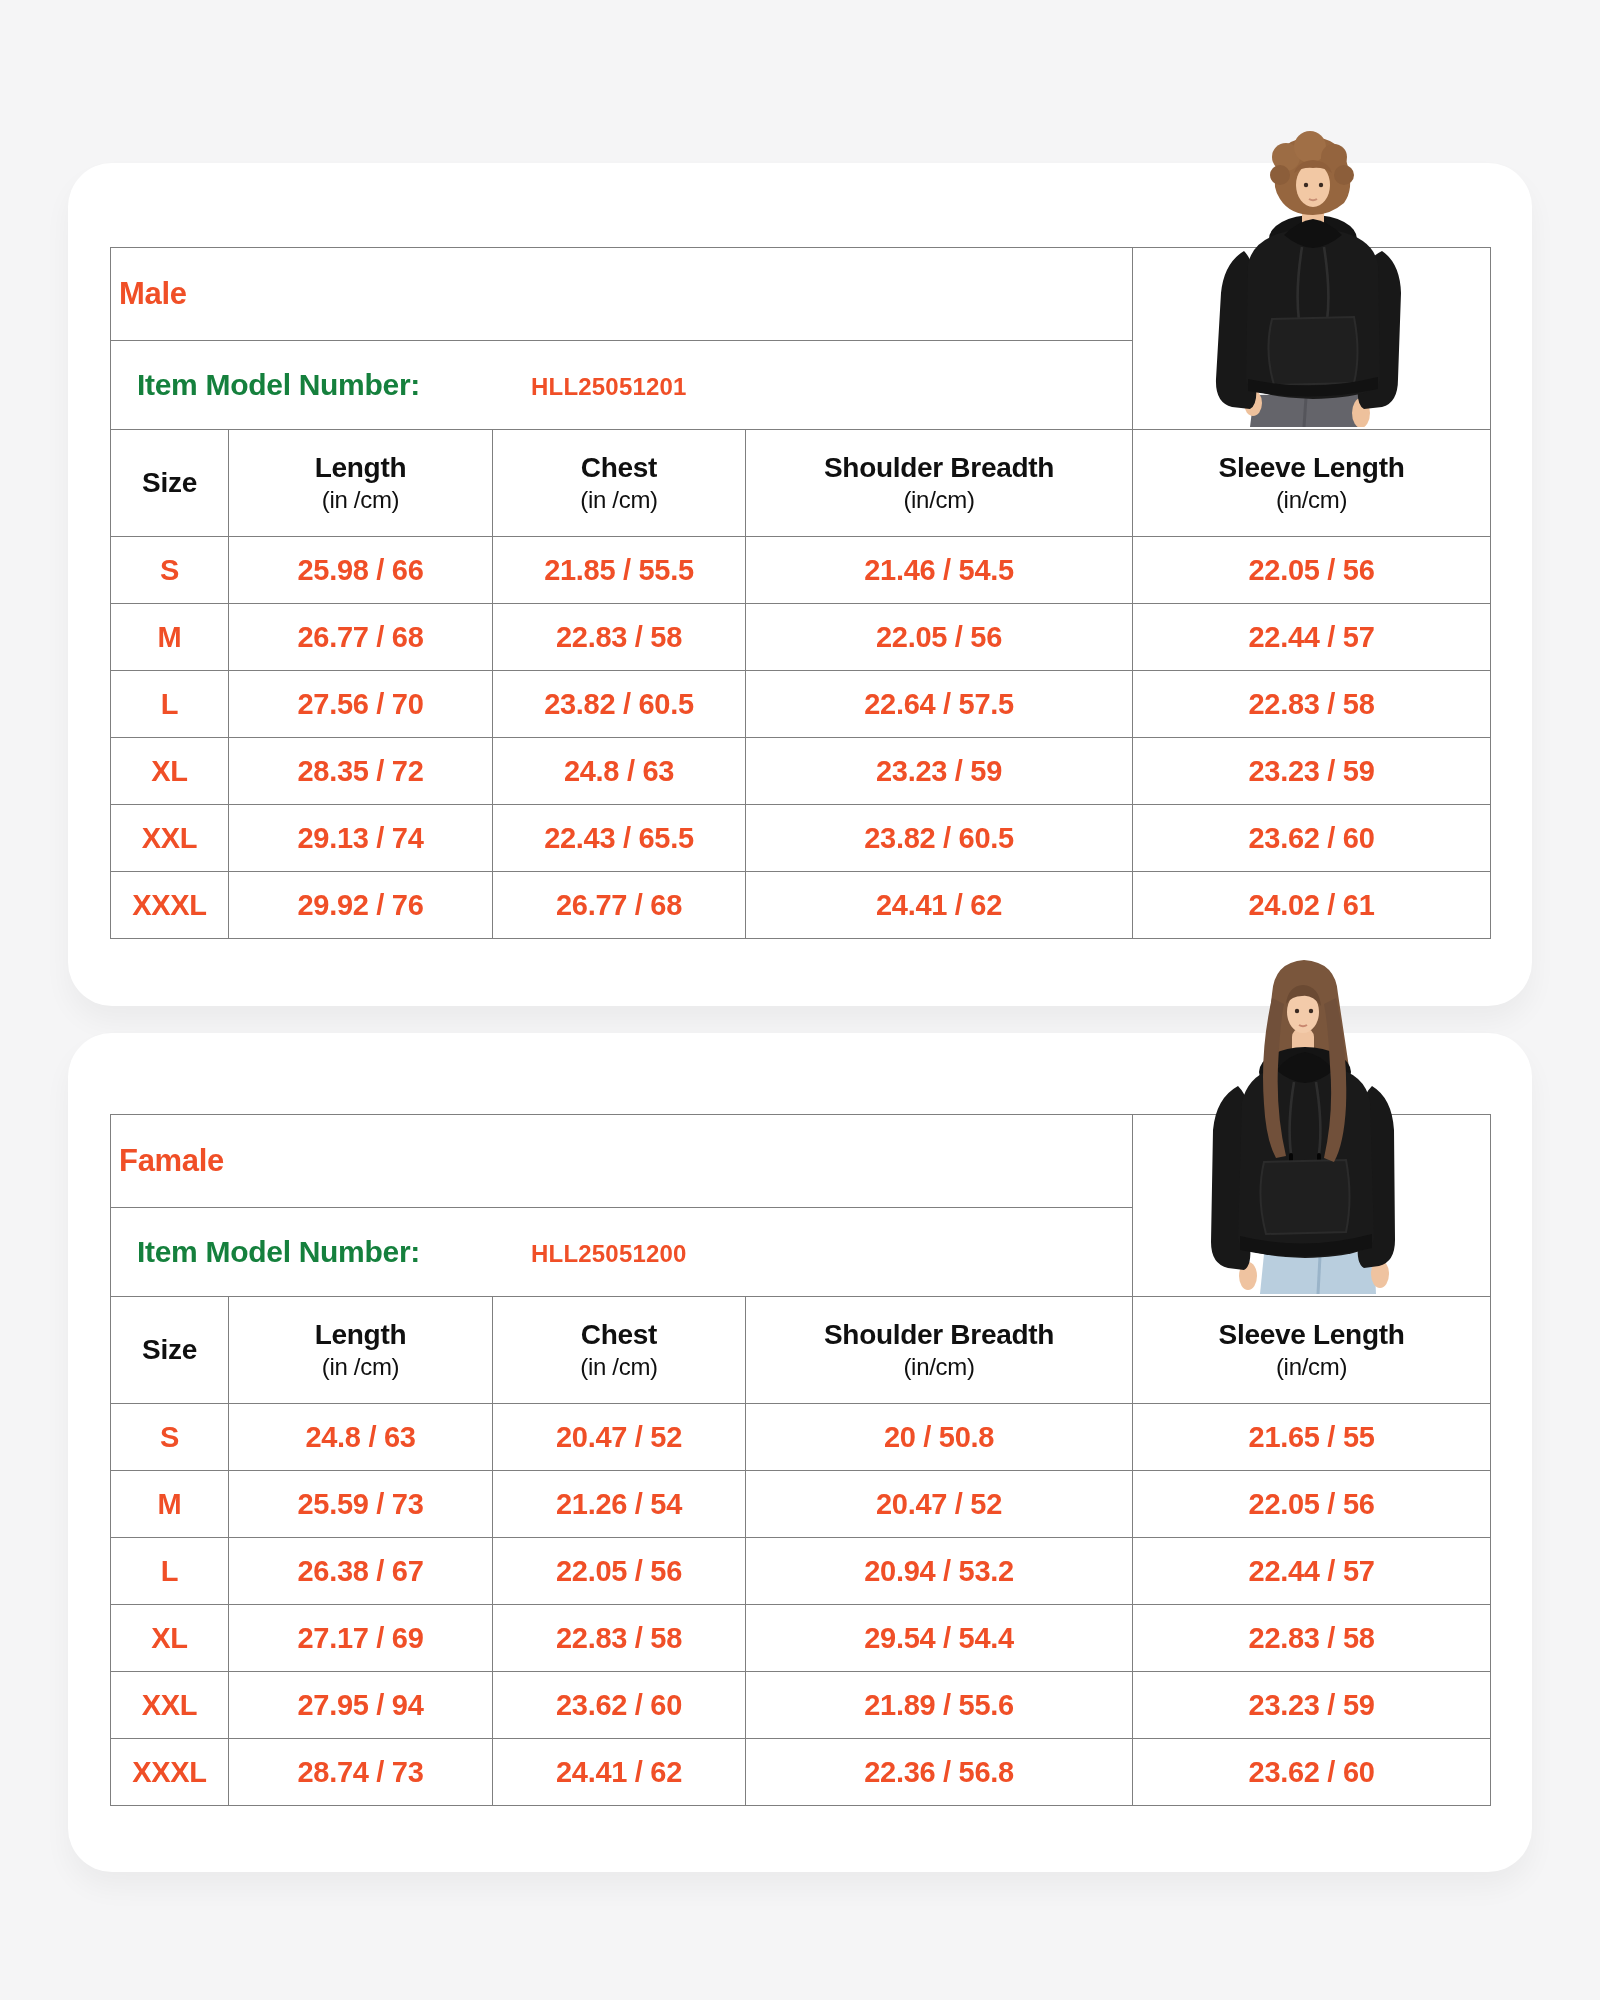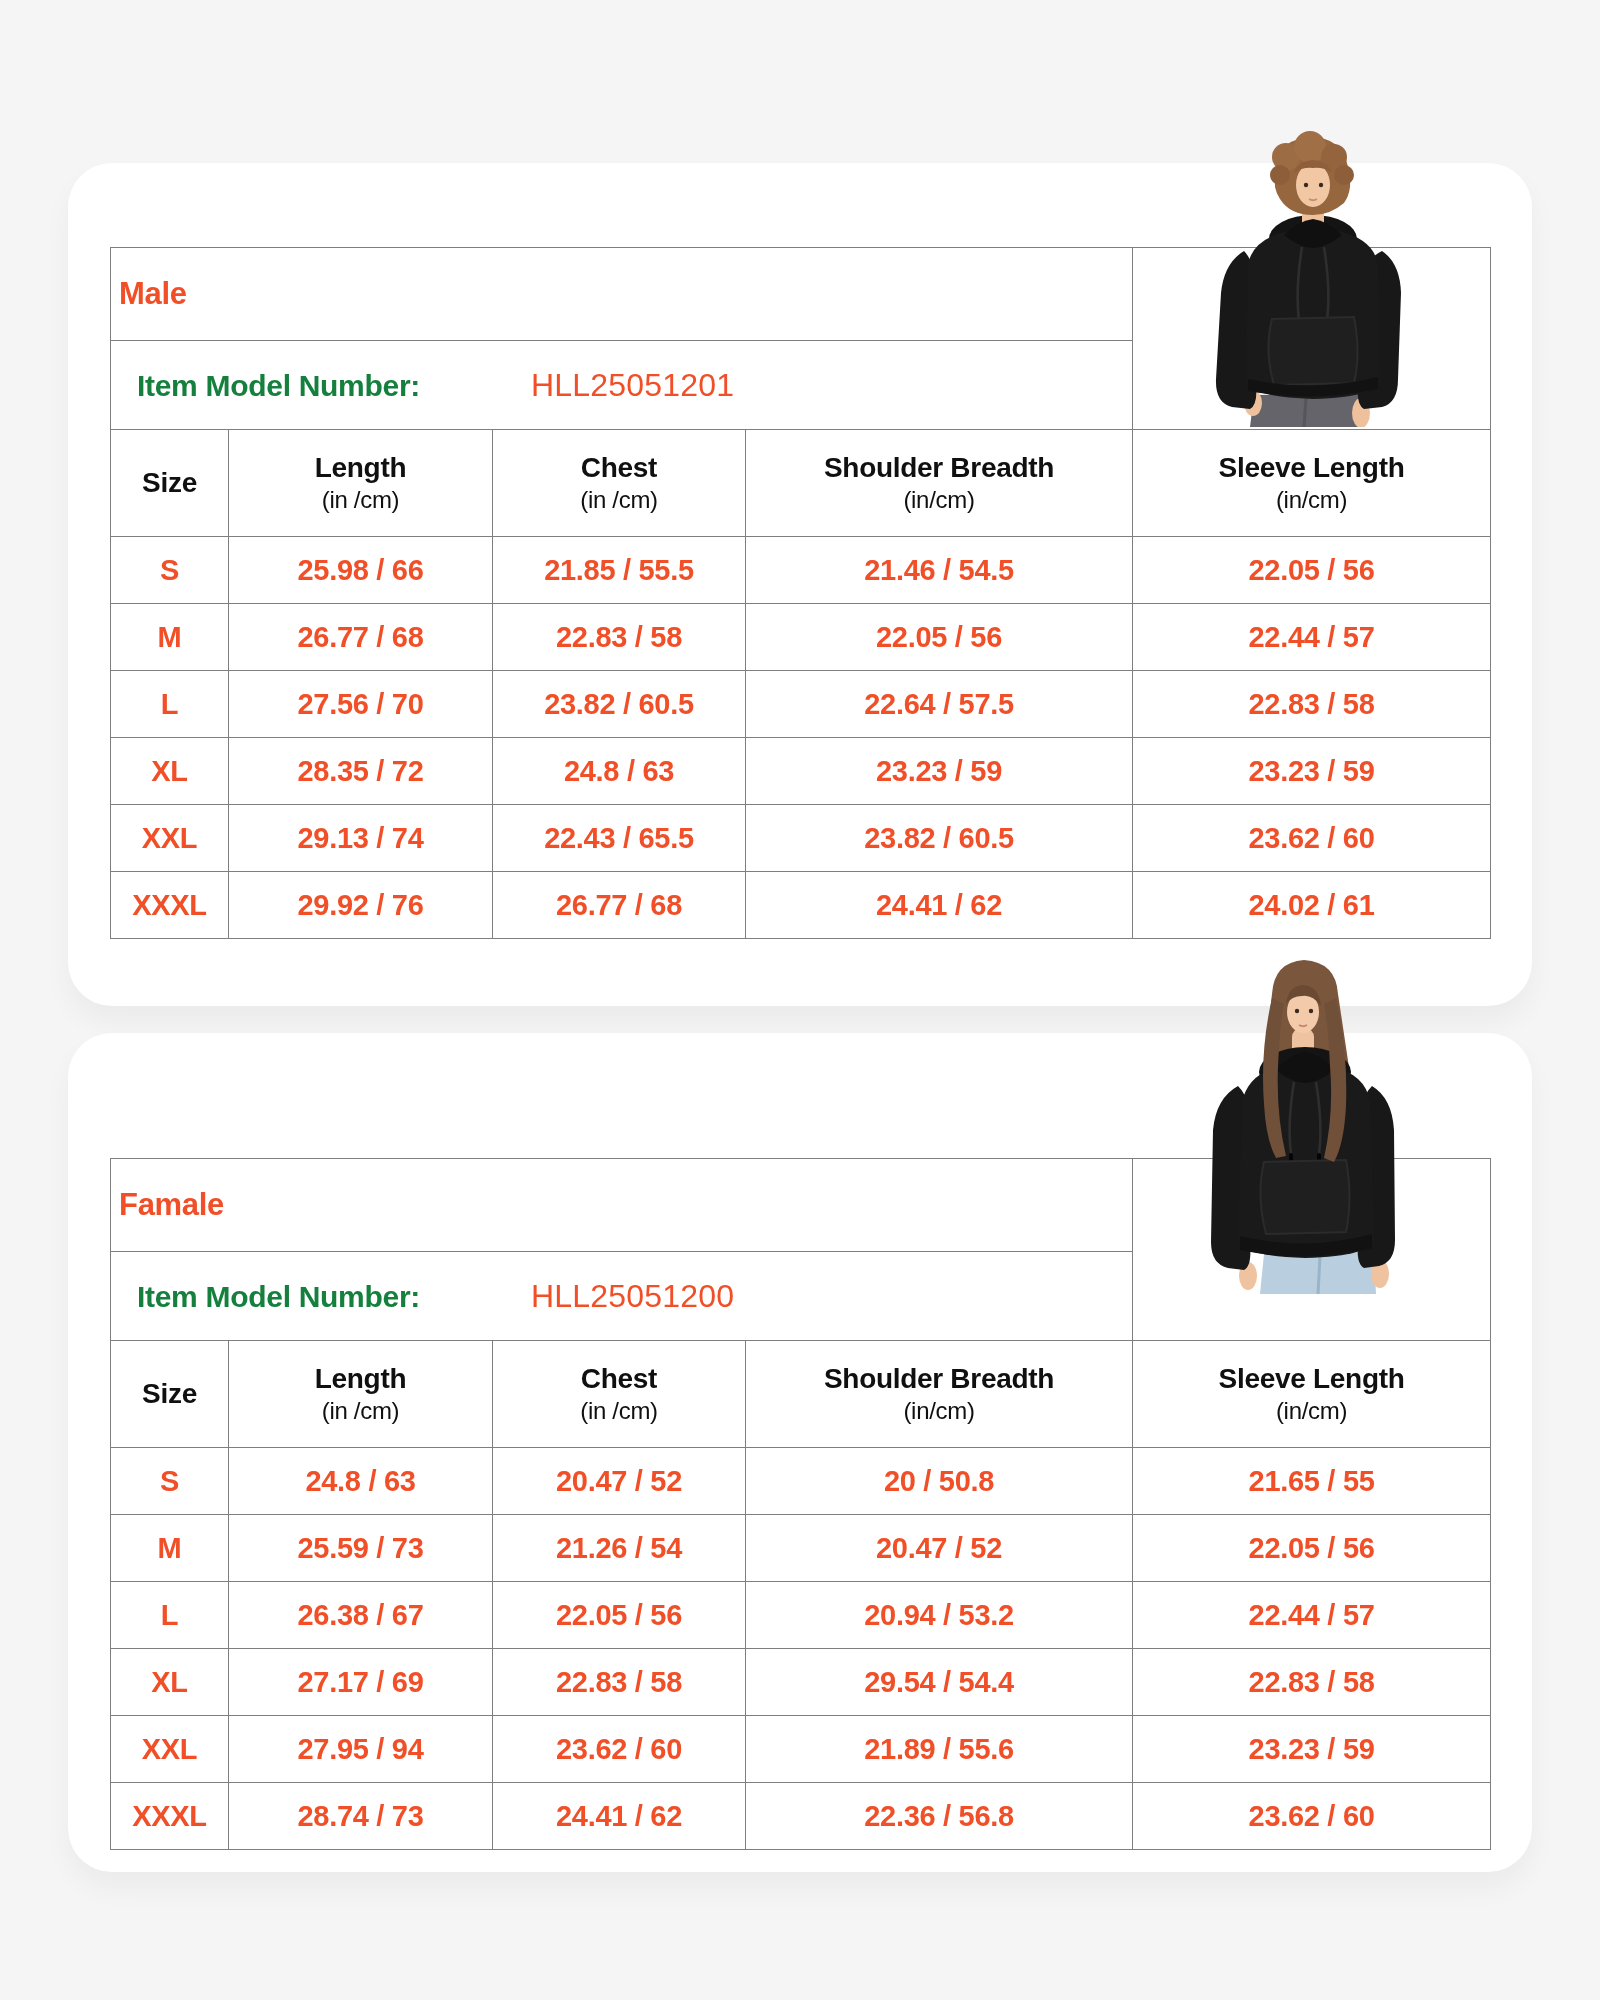--- a/index.html
+++ b/index.html
@@ -17,21 +17,21 @@
   }
   #card-male{top:163px;height:843px;}
   #card-female{top:1033px;height:839px;}
 
   table.size-table{
     position:absolute;left:42px;width:1380px;
     border-collapse:collapse;table-layout:fixed;
     background:transparent;
   }
   #card-male table.size-table{top:84px;}
-  #card-female table.size-table{top:81px;margin-top:44px;}
+  #card-female table.size-table{top:81px;}
 
   .size-table td,.size-table th{
     border:1px solid #7f7f7f;
     vertical-align:middle;
     padding:0;
   }
 
   tr.row-gender td{height:92px;}
   tr.row-model td{height:88px;}
   tr.row-head th{height:106px;}
@@ -39,21 +39,21 @@
 
   td.gender-cell{
     text-align:left;padding-left:8px;
     color:#f04f27;font-size:31px;font-weight:bold;letter-spacing:-0.3px;
   }
   td.model-cell{text-align:left;padding-left:26px;}
   .model-label{
     display:inline-block;width:394px;
     color:#15803d;font-size:30px;font-weight:bold;letter-spacing:-0.3px;
   }
-  .model-number{color:#f04f27;font-size:32px;font-weight:normal;letter-spacing:0.2px;}
+  .model-number{color:#f04f27;font-size:24px;font-weight:bold;letter-spacing:0.2px;}
 
   tr.row-head th{text-align:center;color:#101010;}
   .col-label{display:block;font-size:28px;font-weight:bold;letter-spacing:-0.3px;line-height:1.15;}
   .col-unit{display:block;font-size:24px;font-weight:normal;letter-spacing:-0.3px;line-height:1.15;margin-top:2px;}
 
   tbody.data-rows td{
     text-align:center;
     color:#f04f27;font-size:29px;font-weight:bold;letter-spacing:-0.3px;
     white-space:nowrap;
   }

